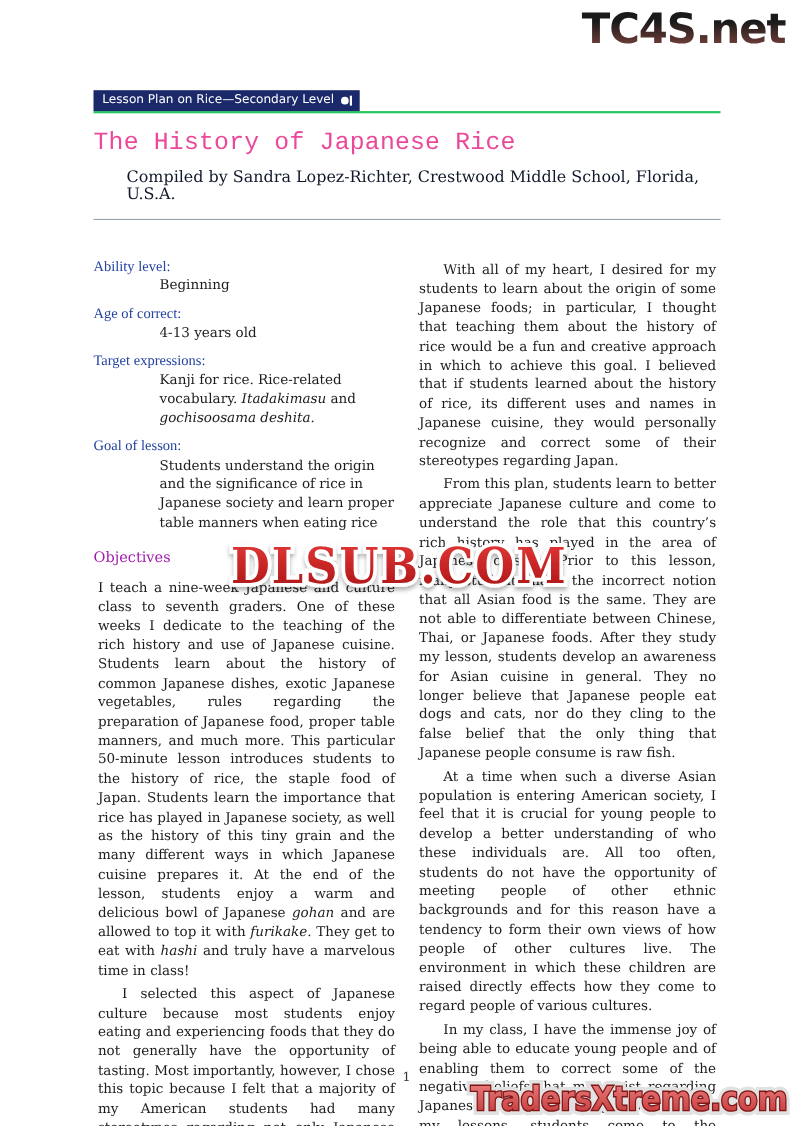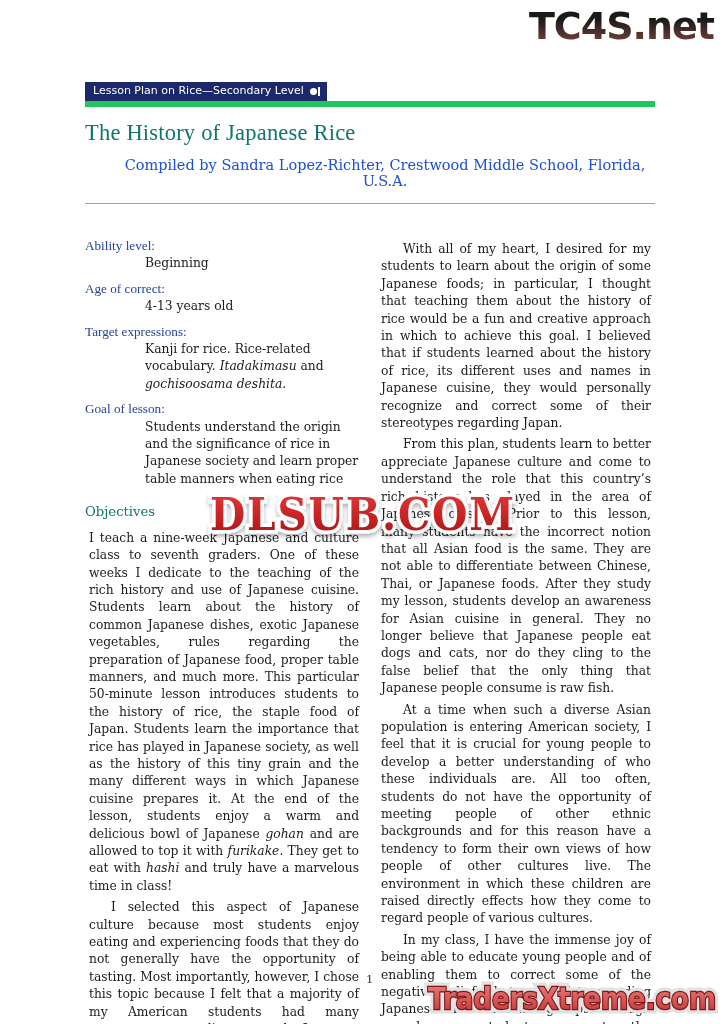--- a/index.html
+++ b/index.html
@@ -2,49 +2,49 @@
 <html><head>
 <meta charset="utf-8">
 <style>
   html,body{margin:0;padding:0;background:#ffffff;}
   .page{
     position:relative;width:724px;height:1024px;background:#ffffff;overflow:hidden;
     font-family:"DejaVu Serif", serif;color:#1c1c1c;
   }
   .content{position:absolute;left:85px;top:82px;width:570px;}
   
-  .banner-row{border-bottom:6px solid #22c55e;width:570px;line-height:0;}
+  .banner-row{border-bottom:2px solid #22c55e;width:570px;line-height:0;}
   .banner-chip{
     display:inline-block;background:#1b296b;color:#ffffff;
     font-family:"DejaVu Sans", sans-serif;font-size:11px;line-height:14px;
     padding:2px 7px 3px 8px;vertical-align:bottom;
   }
   .chip-inner{display:inline-flex;align-items:center;gap:6px;}
   .chip-icon{display:inline-flex;align-items:center;}
   .chip-icon .dot{width:7px;height:7px;border-radius:50%;background:#fff;display:inline-block;}
   .chip-icon .bar{width:2px;height:9px;background:#fff;display:inline-block;margin-left:1px;}
   
   h1.doc-title{
-    margin:13px 0 11px 0;font-size:22.5px;font-weight:normal;color:#0f766e;
-    font-family:Liberation Serif, serif;letter-spacing:0.2px;
+    margin:13px 0 11px 0;font-size:22.5px;font-weight:normal;color:#ec4899;
+    font-family:Liberation Mono, monospace;letter-spacing:0.2px;
   }
-  .byline{margin-top:11px;font-size:14.5px;text-align:center;padding-left:30px;color:#1d4ed8;}
+  .byline{margin-top:11px;font-size:14.5px;padding-left:30px;color:#0f172a;}
   .rule{margin-top:14px;border:none;border-top:1px solid #98a0b4;height:0;}
   
   .columns{display:flex;gap:14px;margin-top:33px;}
   .col{width:278px;font-size:12.3px;line-height:17.4px;text-align:justify;}
   .col p{margin:4px;}
   .col p.indent{text-indent:22px;}
   i{font-style:italic;}
   
   .meta-block{margin-bottom:7px;}
   .meta-label{color:#2443a0;font-size:13.2px;margin-bottom:1px;text-align:left;font-family:Liberation Serif, serif;}
   .meta-value{margin-left:60px;text-align:left;}
   h2.sec-heading{
-    color:#0f766e;font-size:13.2px;font-weight:normal;margin:15px 0 9px 0;text-align:left;
+    color:#a21caf;font-size:13.2px;font-weight:normal;margin:15px 0 9px 0;text-align:left;
   }
   
   .page-number{position:absolute;left:366px;top:972px;font-size:11.5px;color:#333;}
   
   .wm-top{position:absolute;top:2px;right:6px;}
   .wm-center{position:absolute;left:203px;top:480px;}
   .wm-bottom{position:absolute;left:422px;top:976px;}
   svg text{user-select:none;}
 </style>
 </head>

